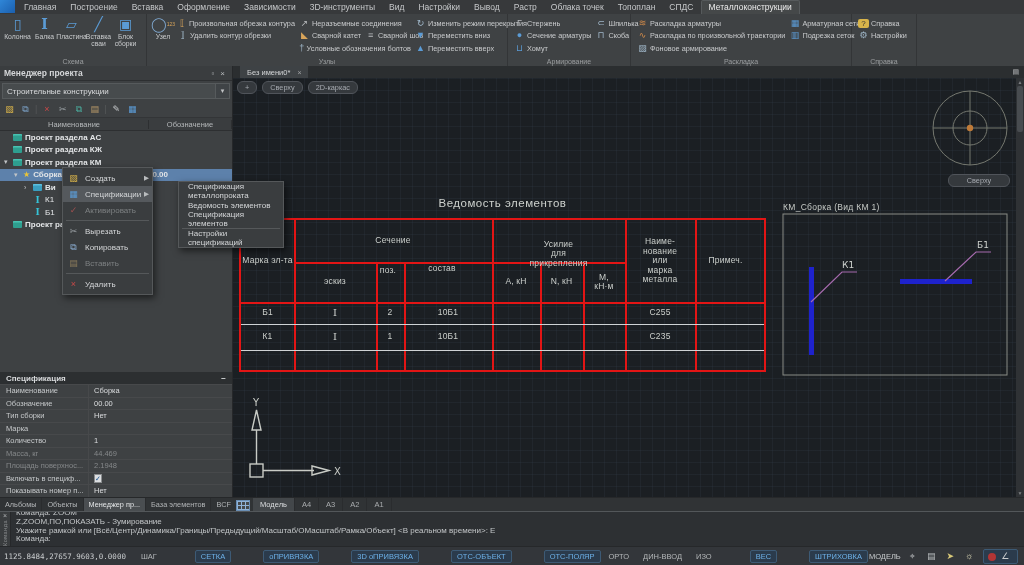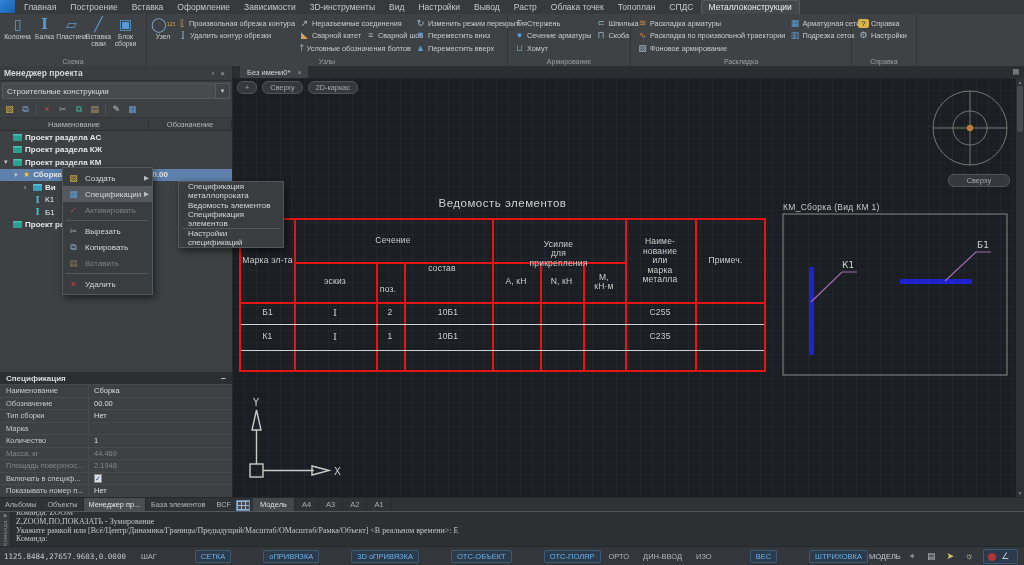--- a/index.html
+++ b/index.html
@@ -112,21 +112,21 @@
   #ctx-main{left:62px;top:167px;width:89px;}
   #ctx-sub{left:178px;top:181px;width:104px;}
   #ctx-sub .mi{height:14px;padding-left:9px;}
 
   
   #cmdline{left:0;top:511px;width:1024px;height:35px;background:#2d3033;border-top:1px solid #53575a;}
   #cmd-strip{position:absolute;left:0;top:0;width:10px;height:35px;background:#3a3d3f;border-right:1px solid #26282a;display:flex;flex-direction:column;align-items:center;}
   #cmd-strip .x{font-size:7px;color:#b0b3b5;line-height:8px;}
   #cmd-strip .vt-txt{writing-mode:vertical-rl;transform:rotate(180deg);font-size:5.5px;color:#8b8e90;letter-spacing:.5px;}
   #cmd-body{position:absolute;left:12px;top:0;right:0;bottom:0;overflow:hidden;
-    font-family:Liberation Serif, serif;font-size:8px;line-height:8.8px;color:#c3c6c8;padding:0 4px;}
+    font-family:Liberation Sans, sans-serif;font-size:8px;line-height:8.8px;color:#c3c6c8;padding:0 4px;}
   #cmd-body .cut{margin-top:-3px;}
 
   
   #statusbar{left:0;top:546px;width:1024px;height:19px;background:#33363a;border-top:1px solid #26282a;display:flex;align-items:center;font-size:7.5px;color:#c9ccce;}
   #coords{font-family:"DejaVu Sans Mono",monospace;font-size:7.5px;padding:0 8px 0 4px;}
   .tog{padding:2px 6px;margin:0 1px;color:#b4b7b9;border-radius:2px;white-space:nowrap;}
   .tog.on{color:#6db1e8;background:#2b3b4c;border:1px solid #3d5a75;padding:1px 5px;margin-left:31px;}
   #sb-right{margin-left:auto;display:flex;align-items:center;gap:6px;padding-right:6px;}
   .sic{display:inline-block;text-align:center;font-size:9px;line-height:11px;width:11px;}
   .dotred{width:8px;height:8px;border-radius:50%;background:#b23535;display:inline-block;}
@@ -330,21 +330,21 @@
     <div class="vl" style="left:384px;top:0;bottom:0"></div>
     <div class="vl" style="left:454px;top:0;bottom:0"></div>
     <div class="hl" style="top:42px;left:53px;width:333px"></div>
     <div class="hl" style="top:82px;left:0;right:0"></div>
     <div class="wl" style="top:104px"></div>
     <div class="wl" style="top:130px"></div>
 
     <div class="tc" style="left:0;top:0;width:53px;height:82px">Марка эл-та</div>
     <div class="tc" style="left:53px;top:0;width:198px;height:42px">Сечение</div>
     <div class="tc" style="left:53px;top:42px;width:82px;height:40px">эскиз</div>
-    <div class="tc" style="left:135px;top:50px;width:24px;height:40px">поз.</div>
+    <div class="tc" style="left:135px;top:31px;width:24px;height:40px">поз.</div>
     <div class="tc" style="left:163px;top:29px;width:76px;height:40px">состав</div>
     <div class="tc" style="left:251px;top:13px;width:133px;height:42px">Усилие
 для
 прикрепления</div>
     <div class="tc" style="left:251px;top:42px;width:48px;height:40px">А, кН</div>
     <div class="tc" style="left:299px;top:42px;width:43px;height:40px">N, кН</div>
     <div class="tc" style="left:342px;top:42px;width:42px;height:40px">М,
 кН·м</div>
     <div class="tc" style="left:384px;top:0;width:70px;height:82px">Наиме-
 нование

